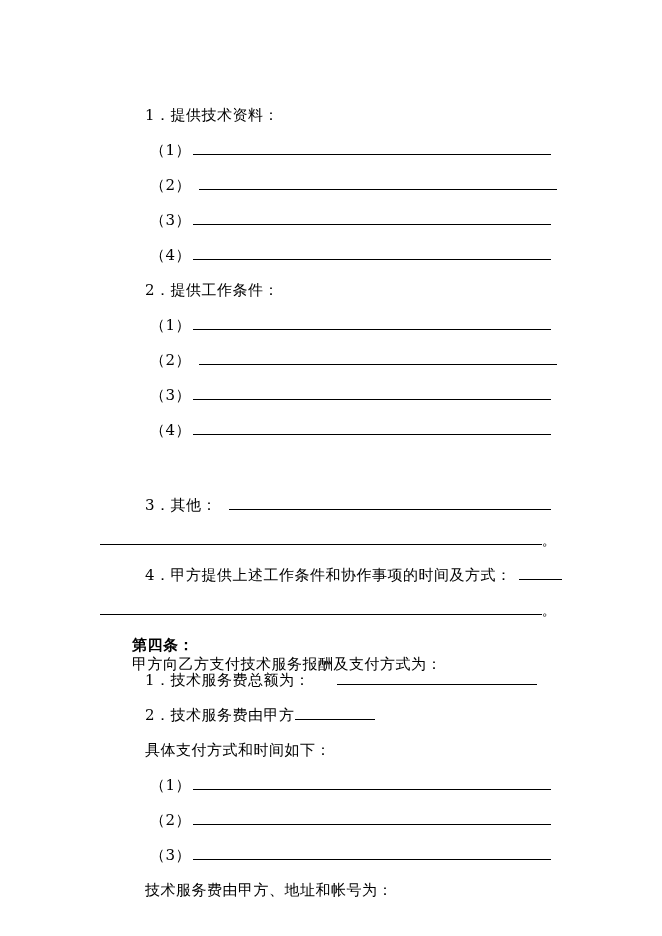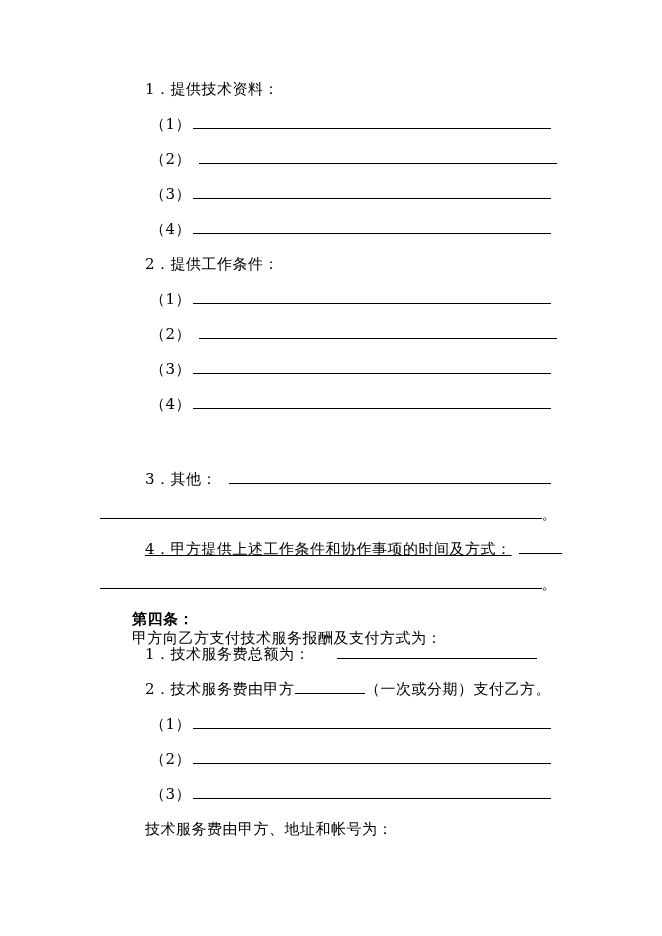--- a/index.html
+++ b/index.html
@@ -9,21 +9,21 @@
   }
   body {
     width: 662px;
     height: 936px;
     font-family: "DejaVu Serif", "Liberation Serif", serif;
     font-size: 15px;
     color: #000000;
     overflow: hidden;
   }
   .page {
-    padding-top: 80px;
+    padding-top: 106px;
     width: 662px;
     box-sizing: border-box;
   }
   .row {
     display: flex;
     align-items: baseline;
     height: 35px;
     margin-left: 100px;
     margin-right: 111px;
     white-space: pre;
@@ -53,22 +53,23 @@
     <div class="row paren" style="margin-right: 105px;"><span class="txt">（2）</span><span class="blank" style="flex-grow: 1; margin-left: 8px; border-bottom-color: rgb(0, 0, 0);"></span></div>
     <div class="row paren" style="margin-right: 111px;"><span class="txt">（3）</span><span class="blank" style="flex-grow: 1; margin-left: 2px; border-bottom-color: rgb(0, 0, 0);"></span></div>
     <div class="row paren" style="margin-right: 111px;"><span class="txt">（4）</span><span class="blank" style="flex-grow: 1; margin-left: 2px; border-bottom-color: rgb(0, 0, 0);"></span></div>
     <div class="row item"><span class="txt">2．提供工作条件：</span></div>
     <div class="row paren" style="margin-right: 111px;"><span class="txt">（1）</span><span class="blank" style="flex-grow: 1; margin-left: 2px; border-bottom-color: rgb(0, 0, 0);"></span></div>
     <div class="row paren" style="margin-right: 105px;"><span class="txt">（2）</span><span class="blank" style="flex-grow: 1; margin-left: 8px; border-bottom-color: rgb(0, 0, 0);"></span></div>
     <div class="row paren" style="margin-right: 111px;"><span class="txt">（3）</span><span class="blank" style="flex-grow: 1; margin-left: 2px; border-bottom-color: rgb(0, 0, 0);"></span></div>
     <div class="row paren" style="margin-right: 111px;"><span class="txt">（4）</span><span class="blank" style="flex-grow: 1; margin-left: 2px; border-bottom-color: rgb(0, 0, 0);"></span></div>
     <div class="row item" style="margin-right: 111px; margin-top: 40px;"><span class="txt">3．其他：</span><span class="blank" style="flex-grow: 1; margin-left: 12px; border-bottom-color: rgb(0, 0, 0);"></span></div>
     <div class="row flush" style="margin-right: 105px;"><span class="blank" style="flex-grow: 1; border-bottom-color: rgb(0, 0, 0);"></span><span class="txt">。</span></div>
-    <div class="row item" style="margin-right: 100px; text-decoration: underline;"><span class="txt">4．甲方提供上述工作条件和协作事项的时间及方式：</span><span class="blank" style="flex-grow: 1; margin-left: 7px; border-bottom-color: rgb(0, 0, 0);"></span></div>
+    <div class="row item" style="margin-right: 100px;"><span class="txt">4．甲方提供上述工作条件和协作事项的时间及方式：</span><span class="blank" style="flex-grow: 1; margin-left: 7px; border-bottom-color: rgb(0, 0, 0);"></span></div>
     <div class="row flush" style="margin-right: 105px;"><span class="blank" style="flex-grow: 1; border-bottom-color: rgb(0, 0, 0);"></span><span class="txt">。</span></div>
     <div class="row clause"><span class="txt bold">第四条：</span><span class="txt">甲方向乙方支付技术服务报酬及支付方式为：</span></div>
     <div class="row item" style="margin-right: 125px; gap: 20px;"><span class="txt">1．技术服务费总额为：</span><span class="blank" style="flex-grow: 1; margin-left: 7px; border-bottom-color: rgb(0, 0, 0);"></span></div>
-    <div class="row item"><span class="txt">2．技术服务费由甲方</span><span class="blank" style="width: 80px; border-bottom-color: rgb(0, 0, 0);"></span><span class="txt">（一次或分期）支付乙方。</span></div>
+    <div class="row item"><span class="txt">2．技术服务费由甲方</span><span class="blank" style="width: 80px; border-bottom-color: rgb(0, 0, 0);"></span></div>
+    <div class="row item"><span class="txt">具体支付方式和时间如下：</span></div>
     <div class="row paren" style="margin-right: 111px;"><span class="txt">（1）</span><span class="blank" style="flex-grow: 1; margin-left: 2px; border-bottom-color: rgb(0, 0, 0);"></span></div>
     <div class="row paren" style="margin-right: 111px;"><span class="txt">（2）</span><span class="blank" style="flex-grow: 1; margin-left: 2px; border-bottom-color: rgb(0, 0, 0);"></span></div>
     <div class="row paren" style="margin-right: 111px;"><span class="txt">（3）</span><span class="blank" style="flex-grow: 1; margin-left: 2px; border-bottom-color: rgb(0, 0, 0);"></span></div>
     <div class="row item"><span class="txt">技术服务费由甲方、地址和帐号为：</span></div>
   </div>
 
 </body></html>

